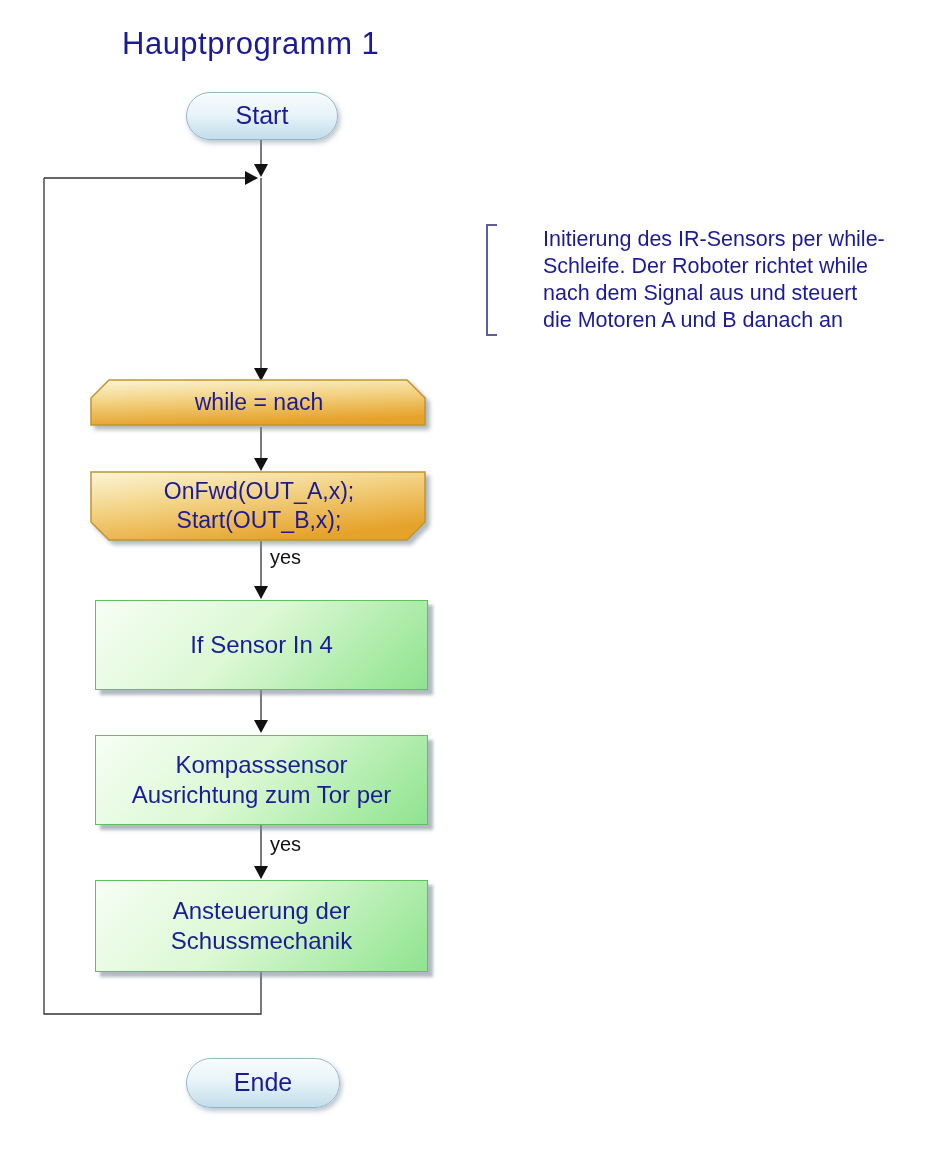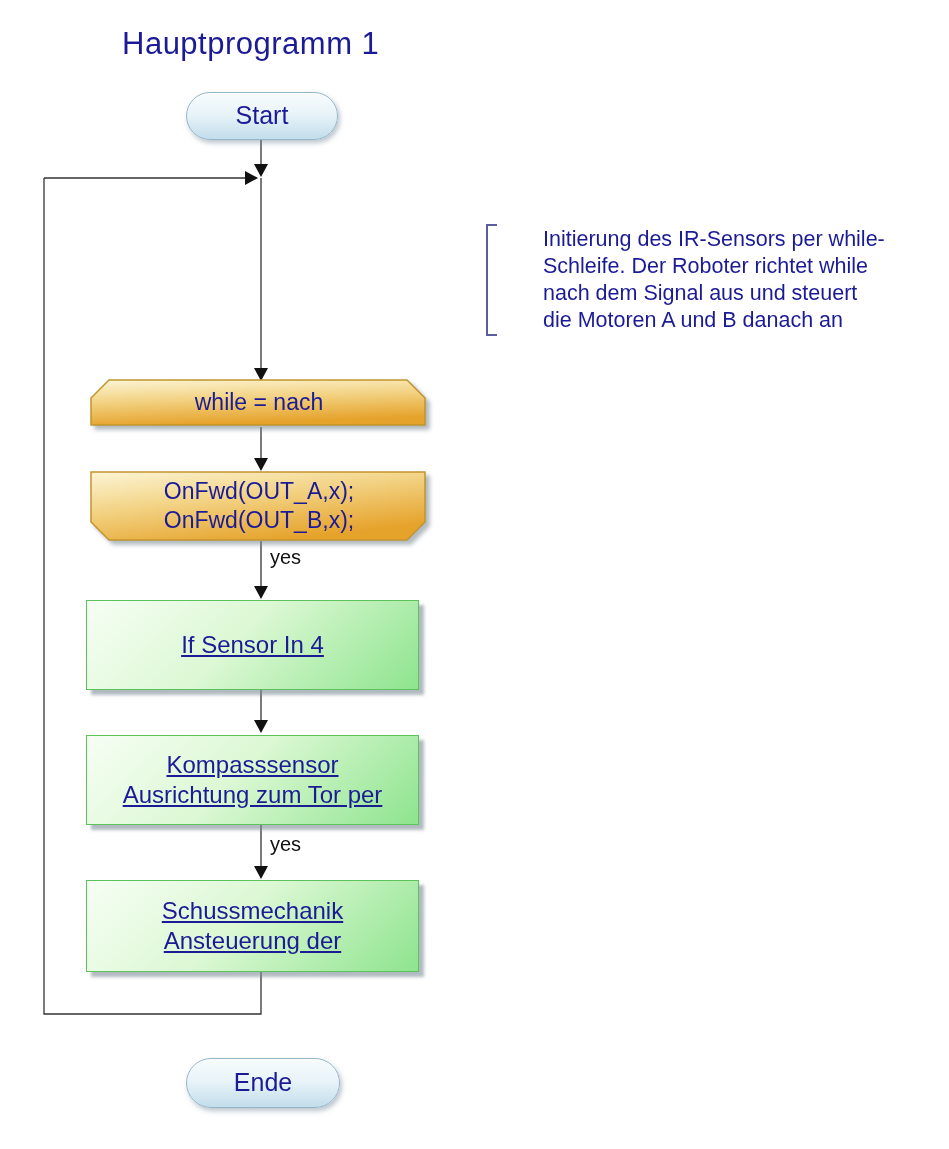--- a/index.html
+++ b/index.html
@@ -19,28 +19,27 @@
   .pill {
     border:1px solid var(--terminator-border,#93b7c9); border-radius:25px;
     background:linear-gradient(to bottom, #f7fcfd 0%, #e9f4f9 45%, #c3ddeb 100%);
     box-shadow:2px 3px 5px rgba(120,140,155,.5), inset 0 1px 0 #ffffff;
     font-size:25px;
   }
   .pill-start { left:186px; top:92px;  width:150px; height:46px; line-height:45px;text-align:center; }
   .pill-end   { left:186px; top:1058px; width:152px; height:48px; line-height:47px; }
 
   .proc {
-    left:86px; width:331px;
+    left:95px; width:331px;
     border:1px solid var(--process-border,#5cc25c);
     background:linear-gradient(135deg, #f6fef4 0%, #dcf8d4 45%, #8ee48e 100%);
     box-shadow:5px 5px 3px rgba(125,140,150,.6);
     font-size:24px;
     display:flex; flex-direction:column; justify-content:center; align-items:center;
     line-height:30px;
-    text-decoration:underline;
   }
   .proc1 { top:600px; height:88px; }
   .proc2 { top:735px; height:88px; }
   .proc3 { top:880px; height:90px; }
 
   .shape-svg { position:absolute; z-index:2; }
   .shape-text {
     position:absolute; z-index:3; color:var(--text-navy,#1b1b96);
     display:flex; flex-direction:column; justify-content:center; align-items:center;
     font-size:23px; line-height:29px; text-align:center;
@@ -119,39 +118,39 @@
       <linearGradient id="gradLoop2" x1="0" y1="0" x2="0.55" y2="1">
         <stop offset="0" stop-color="#fcf5d6"></stop>
         <stop offset="0.45" stop-color="#f3d487"></stop>
         <stop offset="1" stop-color="#e6a32c"></stop>
       </linearGradient>
     </defs>
     <polygon points="2,1 336,1 336,51 318,69 20,69 2,51" fill="url(#gradLoop2)" stroke="#c2952b" stroke-width="1.5" style="filter:drop-shadow(4px 4px 2px rgba(125,140,150,.6));"></polygon>
   </svg>
   <div class="shape-text onfwd-text">
     <span>OnFwd(OUT_A,x);</span>
-    <span>OnFwd(OUT_B,x);</span>
+    <span>Start(OUT_B,x);</span>
   </div>
 
   <div class="edge-label yes1">yes</div>
 
   <div class="node proc proc1">
     <span>If Sensor In 4</span>
   </div>
 
   <div class="node proc proc2">
     <span>Kompasssensor</span>
     <span>Ausrichtung zum Tor per</span>
   </div>
 
   <div class="edge-label yes2">yes</div>
 
   <div class="node proc proc3">
+    <span>Ansteuerung der</span>
     <span>Schussmechanik</span>
-    <span>Ansteuerung der</span>
   </div>
 
   <div class="node pill pill-end">
     <span>Ende</span>
   </div>
 
   <div class="annotation-bracket"></div>
   <div class="annotation-text">
     <div>Initierung des IR-Sensors per while-</div>
     <div>Schleife. Der Roboter richtet while</div>

